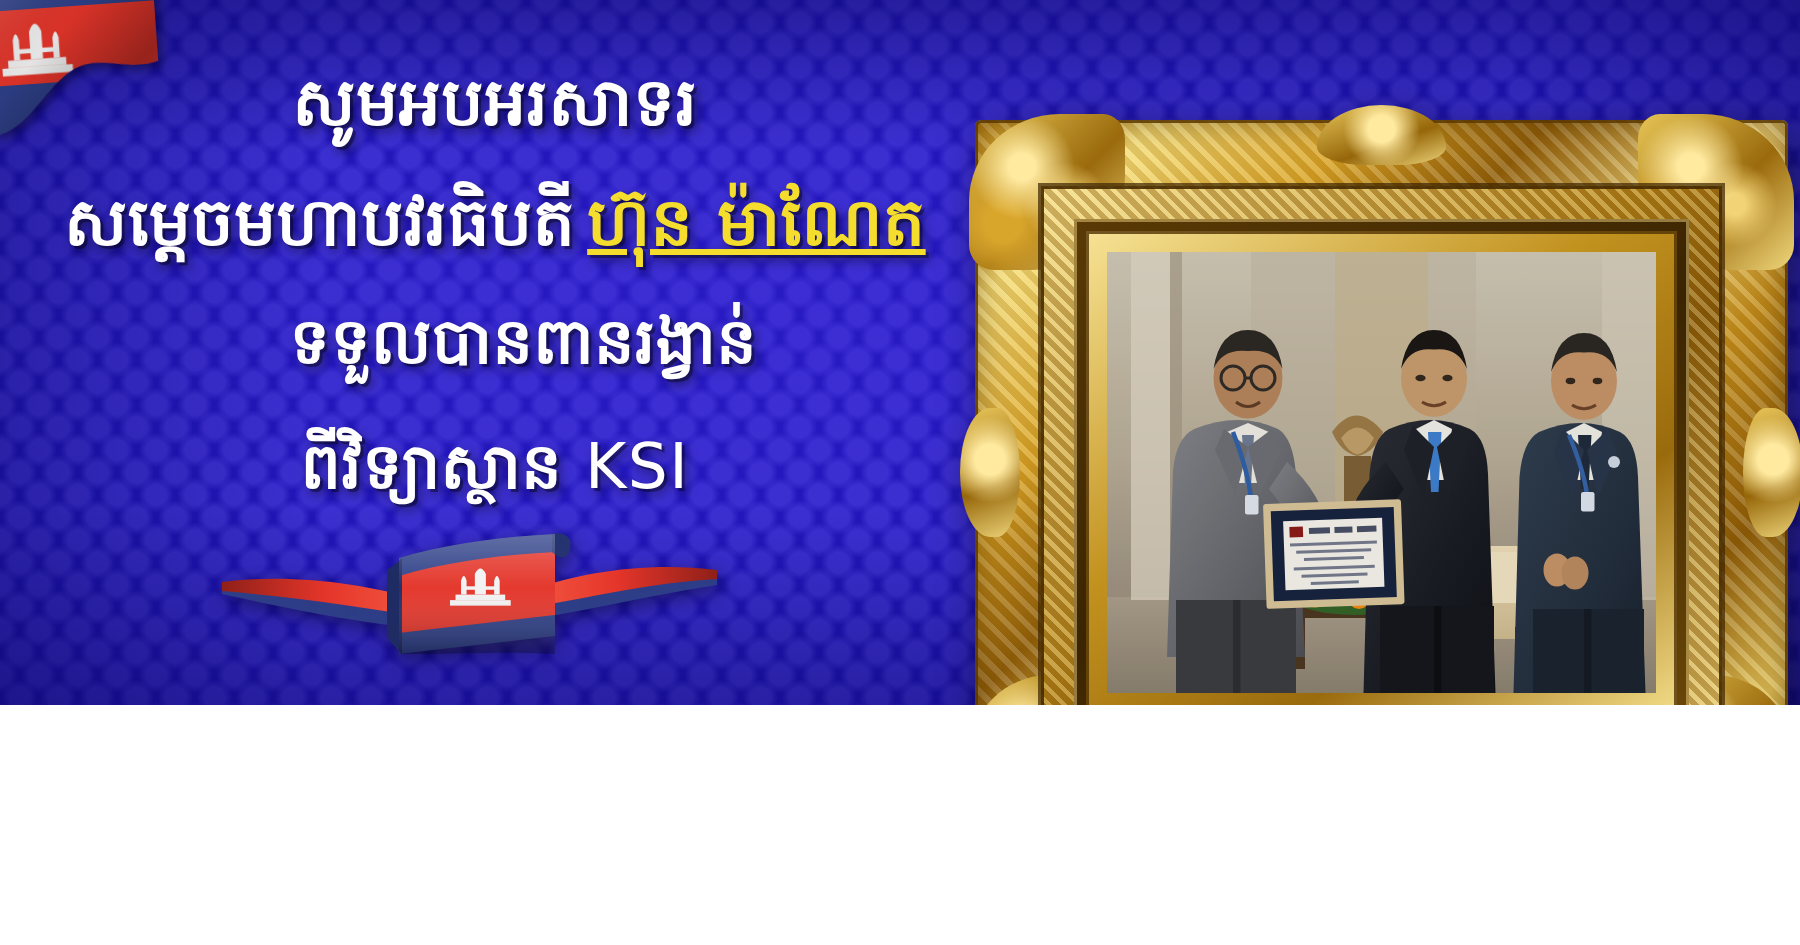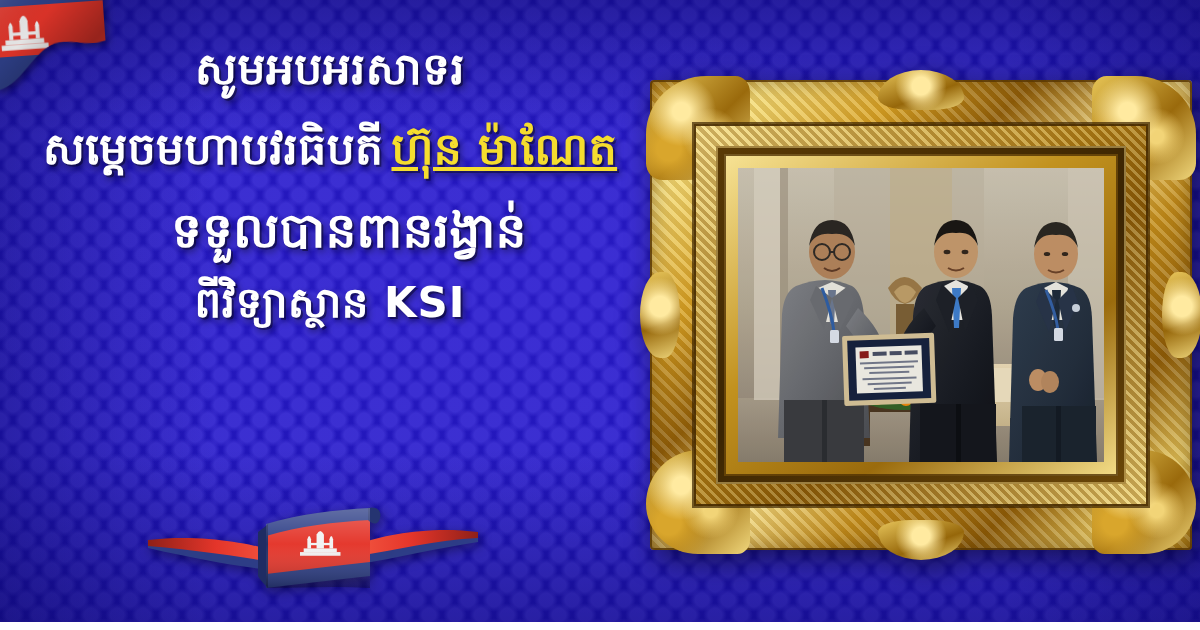--- a/index.html
+++ b/index.html
@@ -6,21 +6,21 @@
   * { margin:0; padding:0; box-sizing:border-box; }
 
   html,body{
     width:1200px; height:630px; overflow:hidden;
     font-family:"DejaVu Sans","Liberation Sans",sans-serif;
   }
 
   
   #banner{
     position:relative;
-    width:1200px; height:622px;
+    width:1200px; height:470px;
     background:#2015b8;
     overflow:hidden;
   }
 
   
   #bg-texture{
     position:absolute; inset:0;
     background-image:
       radial-gradient(circle at 50% 50%, rgba(92,80,235,.55) 0 34%, rgba(92,80,235,0) 60%),
       radial-gradient(circle at 50% 50%, rgba(92,80,235,.55) 0 34%, rgba(92,80,235,0) 60%);
@@ -61,26 +61,26 @@
     text-shadow:
        2px 2px 0 rgba(0,0,0,.38),
        3px 4px 7px rgba(0,0,0,.45);
     white-space:nowrap;
   }
   .kh-white{ color:#ffffff; }
   .kh-yellow{ color:#f5dd2e; }
 
   #line-1{ font-size:44px; margin-bottom:34px; }
   #line-2{ font-size:44px; margin-bottom:34px; }
-  #line-3{ font-size:48px; margin-bottom:26px;padding-left:38px; }
+  #line-3{ font-size:42px; margin-bottom:40px;padding-left:38px; }
   #line-4{ font-size:44px; margin-bottom:30px; }
   #line-5{ font-size:42px; }
 
   #line-2 .kh-yellow{ margin-left:.18em;text-decoration:underline; }
-  #line-5 .latin{ font-weight:700; letter-spacing:1px; }
+  #line-5 .latin{ font-weight:400; letter-spacing:1px; }
 
   
   #ribbon-flag{
     position:absolute;
     left:148px; bottom:22px;
     width:330px; height:104px;
     z-index:5;
     filter:drop-shadow(2px 4px 6px rgba(0,0,0,.4));
   }
   #ribbon-flag svg{ width:100%; height:100%; display:block; }

